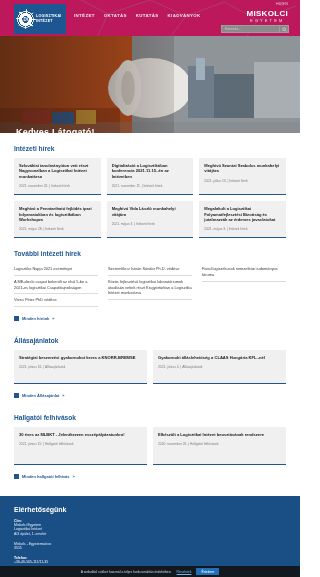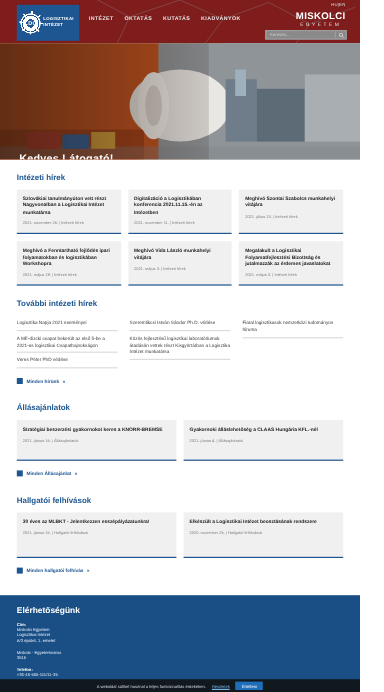--- a/index.html
+++ b/index.html
@@ -8,21 +8,21 @@
     font-family: "Liberation Sans", sans-serif;
     background: #ffffff;
     overflow: hidden;
   }
   .page { position: relative; width: 300px; height: 577px; }
 
   
   .header {
     position: relative;
     height: 36px;
-    background: #7f1d1d;
+    background: #be185d;
     overflow: hidden;
   }
   .header-net {
     position: absolute; inset: 0;
     opacity: .5;
   }
   .logo-box {
     position: absolute; left: 14px; top: 4px;
     width: 52px; height: 30px;
     background: #1d5691;

